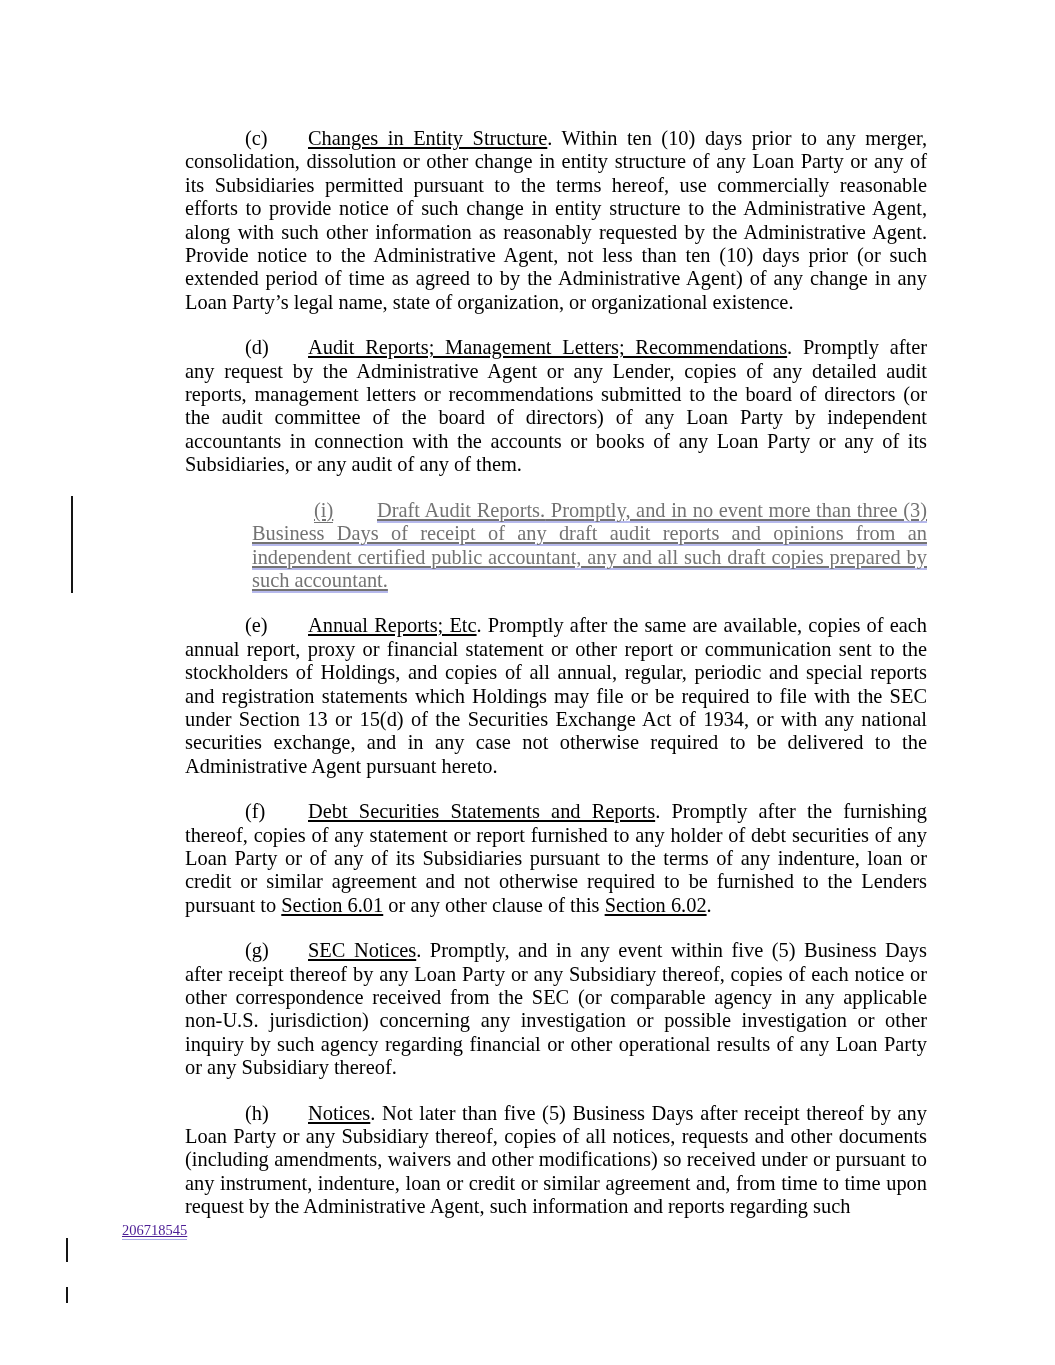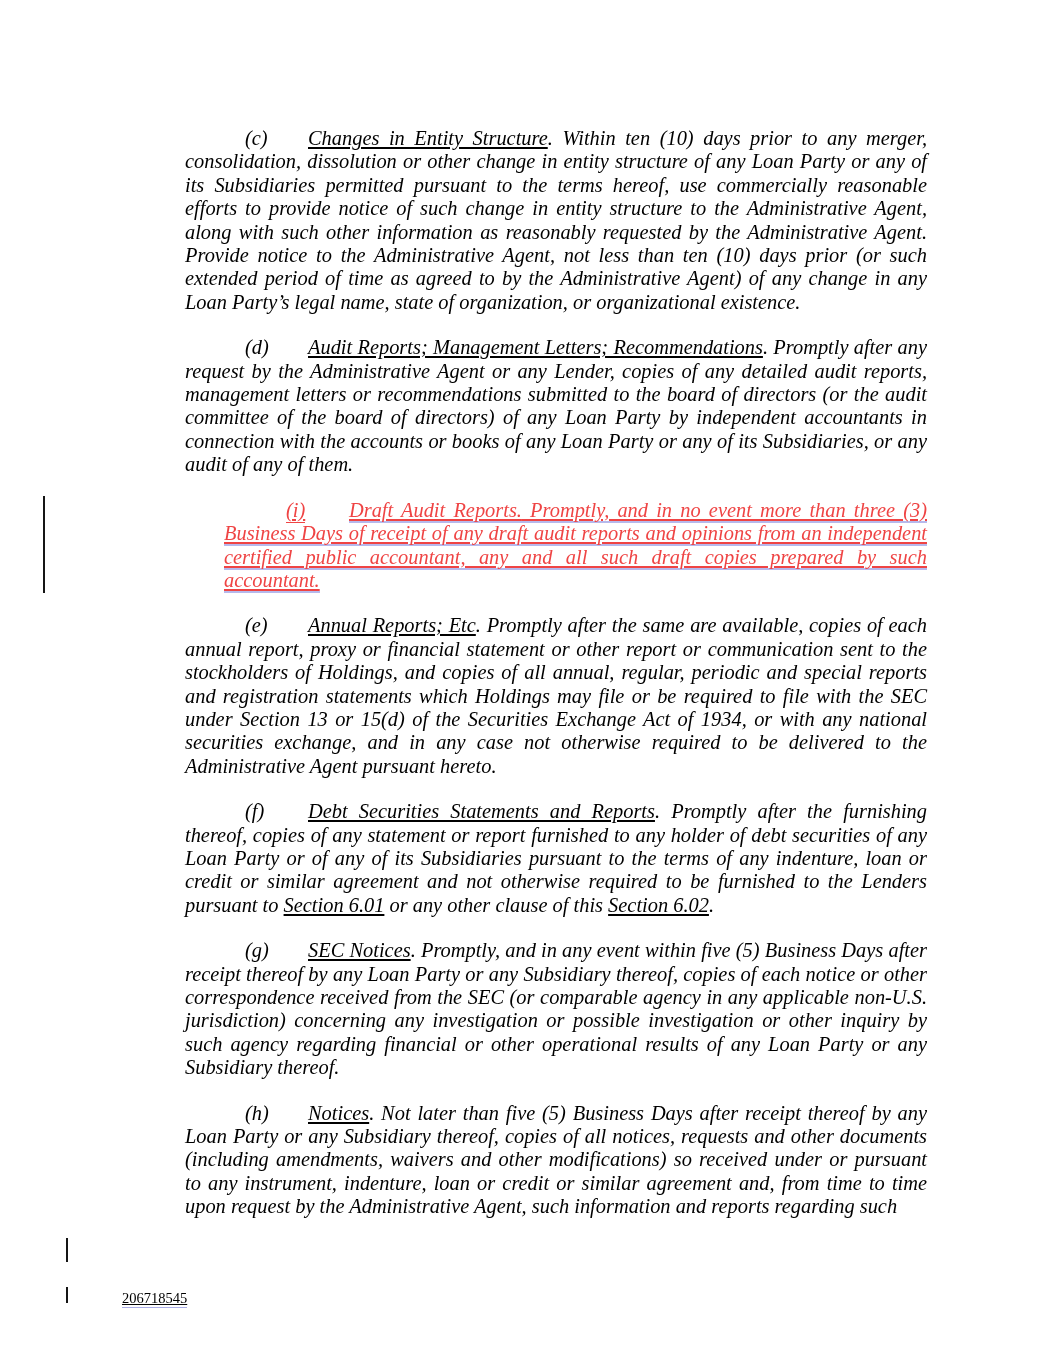--- a/index.html
+++ b/index.html
@@ -2,32 +2,32 @@
 <html><head>
 <meta charset="utf-8">
 <style>
   html,body{margin:0;padding:0;background:#ffffff;}
   .page{
     position:relative;width:1055px;height:1365px;background:#ffffff;overflow:hidden;
     font-family:"Liberation Serif","DejaVu Serif",serif;
     font-size:20.4px;line-height:23.4px;color:#000000;
   }
   .content{position:absolute;left:185px;top:127px;width:742px;}
-  .para{margin:0 0 22px 0;text-align:justify;text-indent:60px;font-style:italic;}
+  .para{margin:0 0 22px 0;text-align:justify;text-indent:60px;}
   .plabel{display:inline-block;width:63px;text-indent:0;}
   .heading{text-decoration:underline;}
   .ref{text-decoration:underline;}
   
-  .ins{color:#ef4444;margin-left:39px;text-indent:62px;position:relative;}
+  .ins{color:#737373;margin-left:67px;text-indent:62px;position:relative;}
   .ins .u{text-decoration:underline;box-shadow:0 2px 0 #b6b9ec;}
   .ins .dbl{text-decoration:underline;border-bottom:1.6px solid currentColor;padding-bottom:1px;}
   .changebar{position:absolute;left:-181px;top:-3px;bottom:-1px;width:2px;background:#151515;}
   .sbar{position:absolute;width:2px;background:#151515;}
   .pagenum{position:absolute;left:0;top:1261px;width:1055px;text-align:center;}
-  .docid{position:absolute;left:122px;top:1287px;font-size:14.5px;color:#000000;}
+  .docid{position:absolute;left:122px;top:1219px;font-size:14.5px;color:#4c1d95;}
   .docid .u2{text-decoration:underline;border-bottom:1.6px solid #a9ace6;padding-bottom:0.5px;}
 </style>
 </head>
 <body>
 
 <div class="page">
   <div class="content">
 
     <p class="para"><span class="plabel">(c)</span><span class="heading">Changes in Entity Structure</span><span>. Within ten (10) days prior to any merger, consolidation, dissolution or other change in entity structure of any Loan Party or any of its Subsidiaries permitted pursuant to the terms hereof, use commercially reasonable efforts to provide notice of such change in entity structure to the Administrative Agent, along with such other information as reasonably requested by the Administrative Agent. Provide notice to the Administrative Agent, not less than ten (10) days prior (or such extended period of time as agreed to by the Administrative Agent) of any change in any Loan Party’s legal name, state of organization, or organizational existence.</span></p>
 

